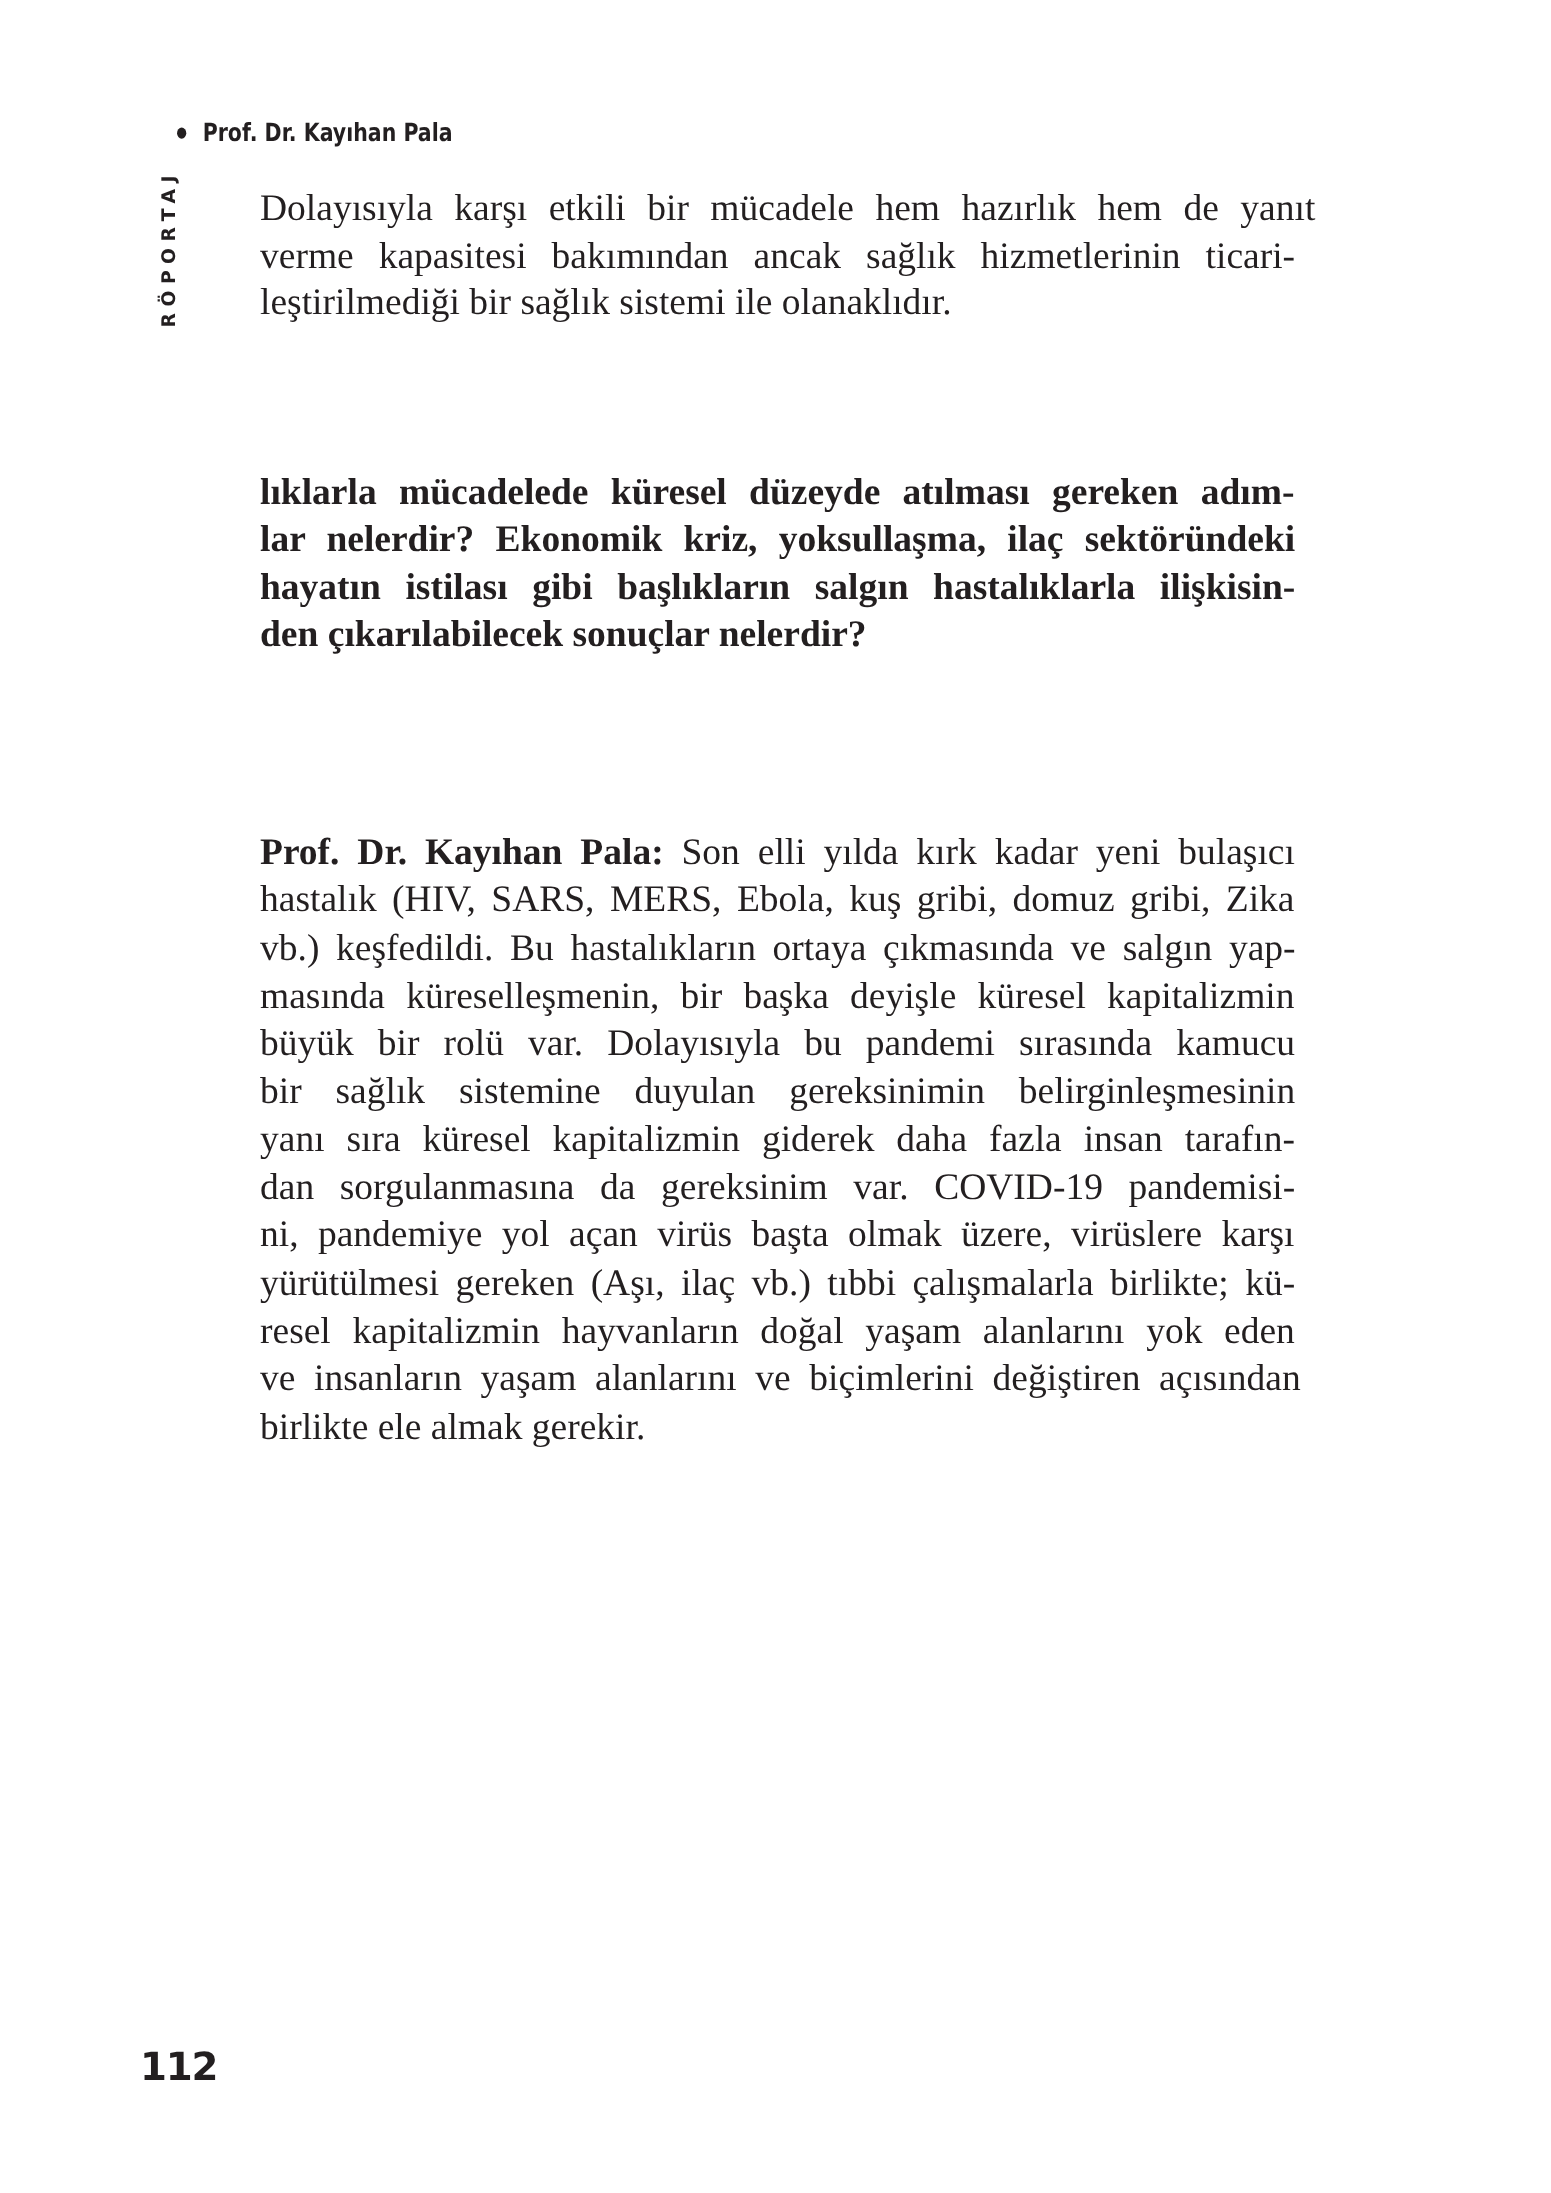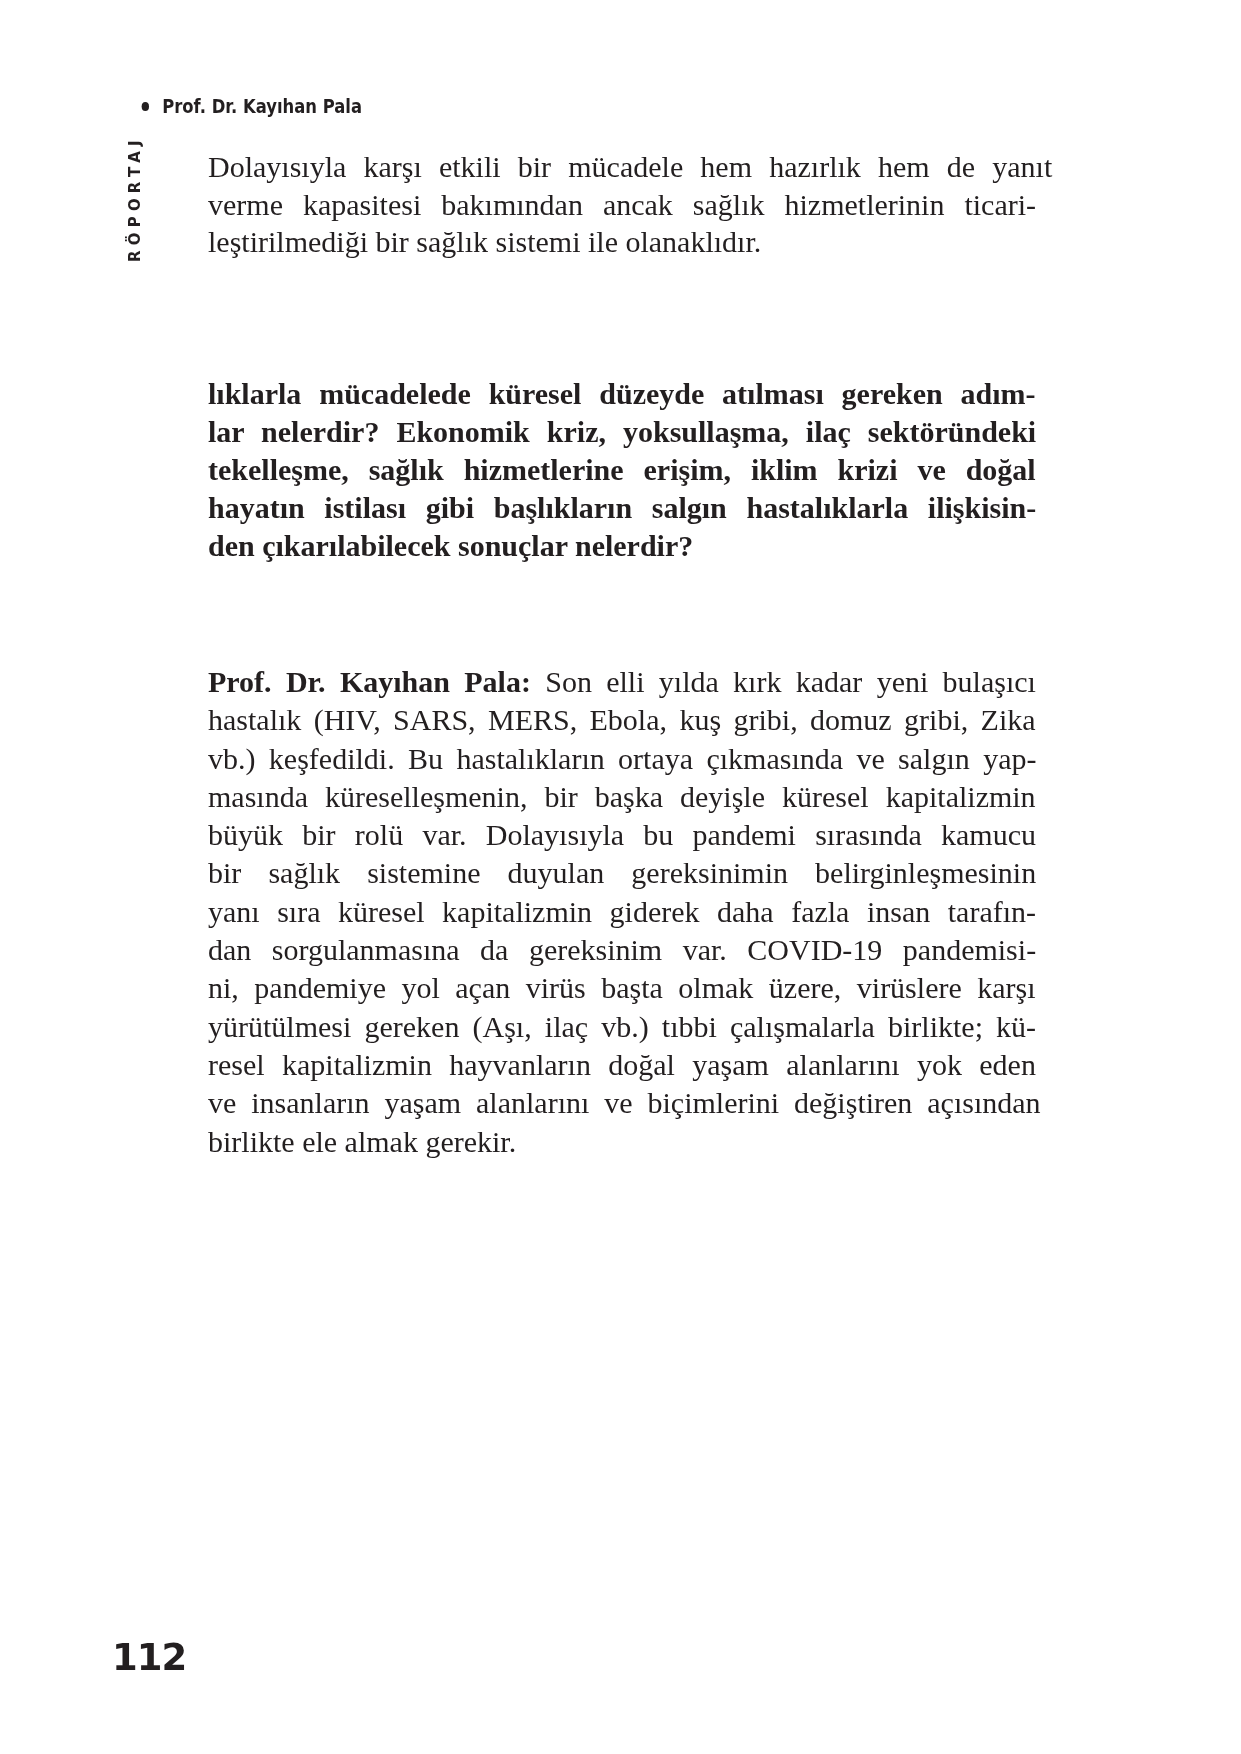--- a/index.html
+++ b/index.html
@@ -92,21 +92,21 @@
     }
     .line.last {
       text-align-last: left;
     }
     .page-number {
       position: absolute;
       left: 112px;
       top: 1636px;
       font-family: "DejaVu Sans", sans-serif;
       font-weight: bold;
-      font-size: 37px;
+      font-size: 31px;
       color: #231f20;
       letter-spacing: -1px;
     }
   </style>
 </head>
 <body>
 
 <div class="running-head">
   <span class="bullet"></span>
   <span>Prof. Dr. Kayıhan Pala</span>
@@ -116,21 +116,20 @@
 
 <div class="body-text intro">
   <span class="line" style="display: block; text-align: left; text-align-last: left; word-spacing: 9.66667px;">Dolayısıyla karşı etkili bir mücadele hem hazırlık hem de yanıt</span>
   <span class="line" style="display: block; text-align: left; text-align-last: left; word-spacing: 12.5px;">verme kapasitesi bakımından ancak sağlık hizmetlerinin ticari-</span>
   <span class="line last" style="display: block; text-align: left; text-align-last: left;">leştirilmediği bir sağlık sistemi ile olanaklıdır.</span>
 </div>
 
 <div class="body-text question">
   <span class="line" style="display: block; text-align: left; text-align-last: left; word-spacing: 10.3333px;">lıklarla mücadelede küresel düzeyde atılması gereken adım-</span>
   <span class="line" style="display: block; text-align: left; text-align-last: left; word-spacing: 9.5px;">lar nelerdir? Ekonomik kriz, yoksullaşma, ilaç sektöründeki</span>
-  <span class="line" style="display: block; text-align: left; text-align-last: left; word-spacing: 12.4286px;">tekelleşme, sağlık hizmetlerine erişim, iklim krizi ve doğal</span>
   <span class="line" style="display: block; text-align: left; text-align-last: left; word-spacing: 12.1667px;">hayatın istilası gibi başlıkların salgın hastalıklarla ilişkisin-</span>
   <span class="line last" style="display: block; text-align: left; text-align-last: left;">den çıkarılabilecek sonuçlar nelerdir?</span>
 </div>
 
 <div class="body-text answer">
   <span class="line" style="display: block; text-align: left; text-align-last: left; word-spacing: 6.8px;"><span class="speaker">Prof. Dr. Kayıhan Pala:</span><span> Son elli yılda kırk kadar yeni bulaşıcı</span></span>
   <span class="line" style="display: block; text-align: left; text-align-last: left; word-spacing: 4.88889px;">hastalık (HIV, SARS, MERS, Ebola, kuş gribi, domuz gribi, Zika</span>
   <span class="line" style="display: block; text-align: left; text-align-last: left; word-spacing: 5.875px;">vb.) keşfedildi. Bu hastalıkların ortaya çıkmasında ve salgın yap-</span>
   <span class="line" style="display: block; text-align: left; text-align-last: left; word-spacing: 9.5px;">masında küreselleşmenin, bir başka deyişle küresel kapitalizmin</span>
   <span class="line" style="display: block; text-align: left; text-align-last: left; word-spacing: 11.75px;">büyük bir rolü var. Dolayısıyla bu pandemi sırasında kamucu</span>

